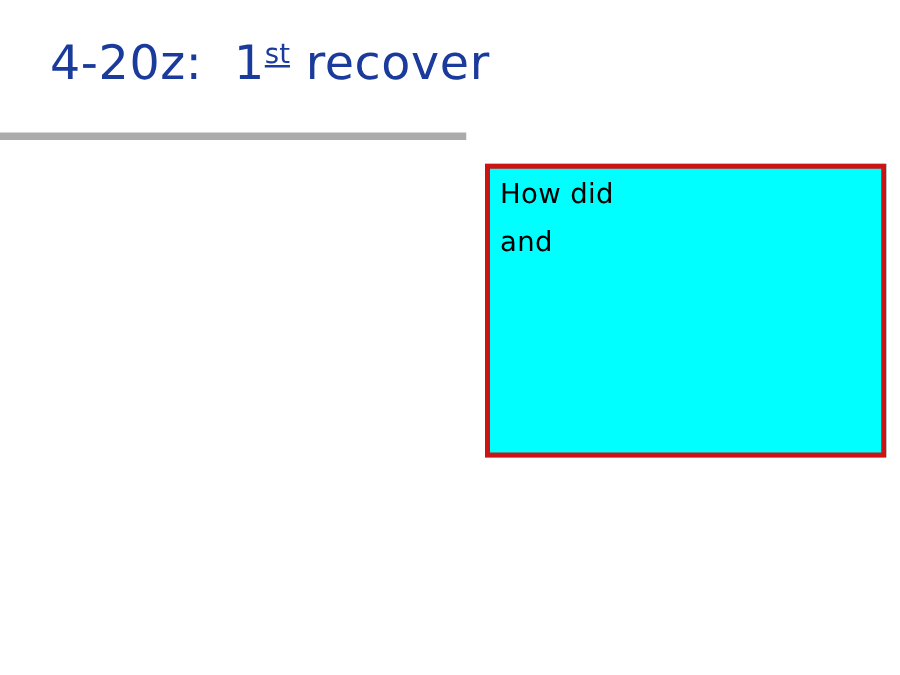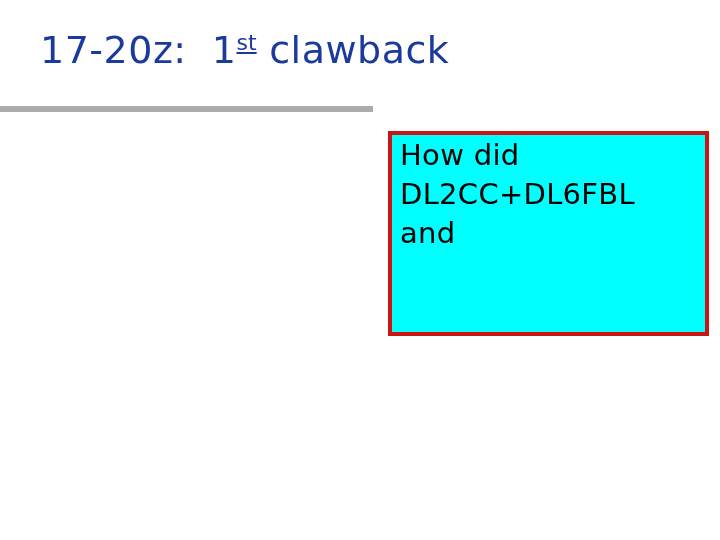--- a/index.html
+++ b/index.html
@@ -46,42 +46,41 @@
     top: 106px;
     width: 373px;
     height: 6px;
     background: #ababab;
   }
   .callout {
     position: absolute;
     left: 388px;
     top: 131px;
     width: 321px;
-    height: 205px;
+    height: 235px;
     box-sizing: border-box;
     background: #00ffff;
     border: 4px solid #cc1414;
     padding: 1px 8px 0 8px;
     color: #000000;
-    font-size: 29px;
+    font-size: 22px;
     line-height: 39px;
     letter-spacing: 0.3px;
   }
   .callout .line {
     white-space: pre;
   }
 </style>
 </head>
 <body>
 
 <div class="slide">
 
-  <h1 class="slide-title"><span>17-20z:  1</span><sup>st</sup><span> clawback</span></h1>
+  <h1 class="slide-title"><span>4-20z:  1</span><sup>st</sup><span> recover</span></h1>
 
   <div class="title-rule"></div>
 
   <div class="callout">
     <div class="line">How did</div>
-    <div class="line">DL2CC+DL6FBL</div>
     <div class="line">and</div>
   </div>
 
 </div>
 
 </body></html>

